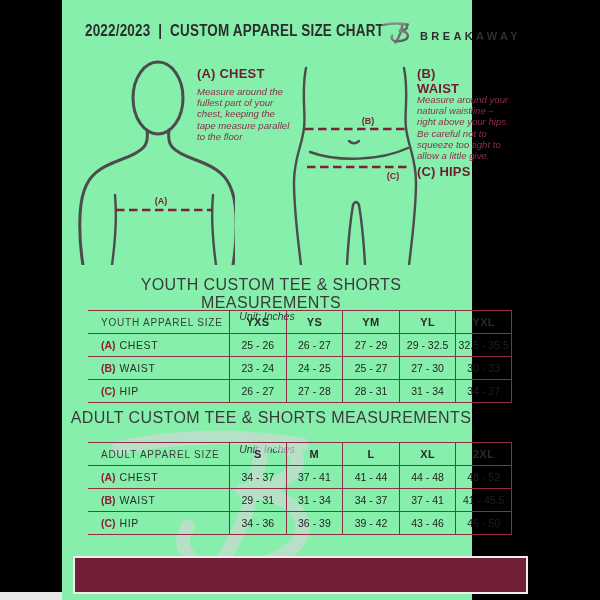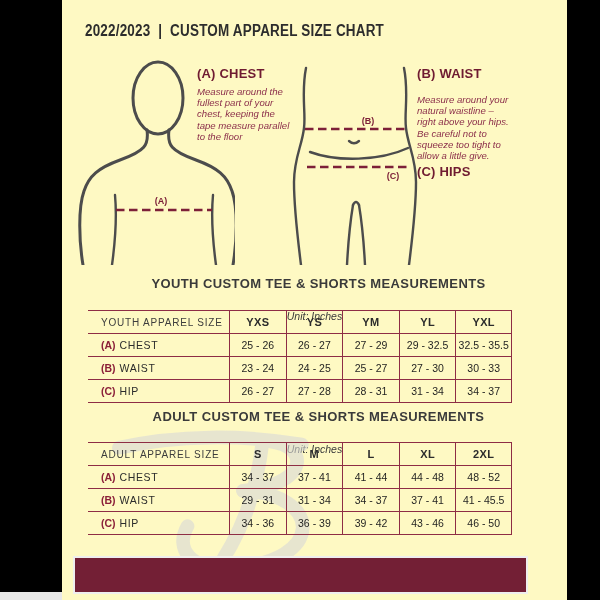--- a/index.html
+++ b/index.html
@@ -2,22 +2,22 @@
 <html><head>
 <meta charset="utf-8">
 <style>
   html,body{margin:0;padding:0;}
   body{
     width:600px;height:600px;position:relative;overflow:hidden;
     background:#000;
     font-family:"Liberation Sans", sans-serif;
   }
   #document{
-    position:absolute;left:62px;top:0;width:505px;height:600px;
-    background:#fef9c3;
+    position:absolute;left:62px;top:0;width:410px;height:600px;
+    background:#86efac;
   }
   .bottom-strip{
     position:absolute;left:0;top:592px;width:62px;height:8px;background:#e8e8e7;
   }
   
   .doc-title{
     position:absolute;left:23px;top:22px;
     font-size:14.5px;font-weight:700;color:#2d2d2d;letter-spacing:.2px;
     white-space:pre;transform:scale(.93,1.1);transform-origin:left top;
   }
@@ -41,21 +41,21 @@
   
   .torso-svg{position:absolute;left:8px;top:55px;}
   .lower-svg{position:absolute;left:230px;top:58px;}
   .figure-line{fill:none;stroke:#4c4c4c;stroke-width:3;stroke-linecap:round;}
   .figure-line-thin{fill:none;stroke:#4c4c4c;stroke-width:2.4;stroke-linecap:round;}
   .dash-line{fill:none;stroke:#7d2038;stroke-width:2.4;stroke-dasharray:8.5 4.5;}
   .marker-label{font-family:"Liberation Sans",sans-serif;font-size:9px;font-weight:700;fill:#7d2038;}
   
   .section-title{
     position:absolute;left:8px;right:0;text-align:center;
-    font-size:13px;font-weight:700;letter-spacing:.4px;color:#3a3a3a;
+    font-size:16px;font-weight:400;letter-spacing:.4px;color:#3a3a3a;
   }
   .section-unit{
     position:absolute;left:0;right:0;text-align:center;
     font-size:10.5px;font-style:italic;color:#3a3a3a;margin-top:20px;
   }
   
   .sizes-table{
     position:absolute;left:26px;width:424px;z-index:2;
     border-top:1px solid #8e2d45;
   }
@@ -87,20 +87,37 @@
     position:absolute;left:11px;top:556px;width:451px;height:34px;
     background:#731f35;border:2px solid #efeeee;z-index:3;
   }
 </style>
 </head>
 <body>
 
 <div id="document">
 
   <div class="doc-title">2022/2023  |  CUSTOM APPAREL SIZE CHART</div>
+  <div class="brand-group">
+    <svg width="32" height="30" viewBox="0 0 36 30">
+      <defs>
+        <linearGradient id="lg" x1="0" y1="0" x2="1" y2="1">
+          <stop offset="0" stop-color="#9a9a9a"></stop>
+            <stop offset="1" stop-color="#4f4f4f"></stop>
+        </linearGradient>
+      </defs>
+      <g fill="none" stroke="url(#lg)" stroke-width="2.6" stroke-linecap="round">
+        <path d="M1,7 C10,5 20,5 29,6.5"></path>
+        <path d="M23,6 C22,14 20,20 15,27"></path>
+        <path d="M23,6 C30,6 31,12.5 20,13.6"></path>
+        <path d="M20,13.6 C32,14 33,24.5 18,25.4 C12,25.7 9.5,22.5 11.5,19"></path>
+      </g>
+    </svg>
+    <div class="brand-text">BREAKAWAY</div>
+  </div>
 
   <svg class="torso-svg" width="165" height="210" viewBox="0 0 165 210">
     <ellipse class="figure-line" cx="88" cy="43" rx="25" ry="36"></ellipse>
     <path class="figure-line" d="M77,75 C79,90 75,96 50,105 C28,113 19,121 14,136 C8,153 9,186 13,210"></path>
     <path class="figure-line" d="M99,75 C97,90 101,96 126,105 C148,113 157,121 162,136 C168,153 167,186 163,210"></path>
     <path class="figure-line-thin" d="M45,140 C47,162 45,188 42,210"></path>
     <path class="figure-line-thin" d="M143,140 C141,162 143,188 146,210"></path>
     <path class="dash-line" d="M46,155 L142,155"></path>
     <text class="marker-label" x="91" y="149" text-anchor="middle">(A)</text>
   </svg>

